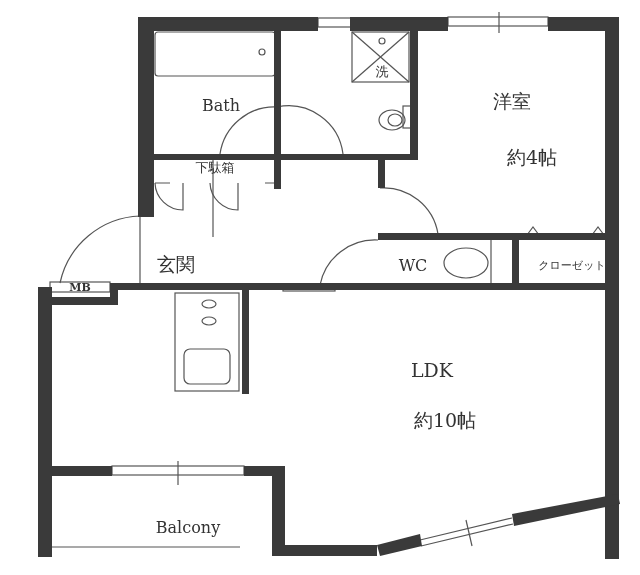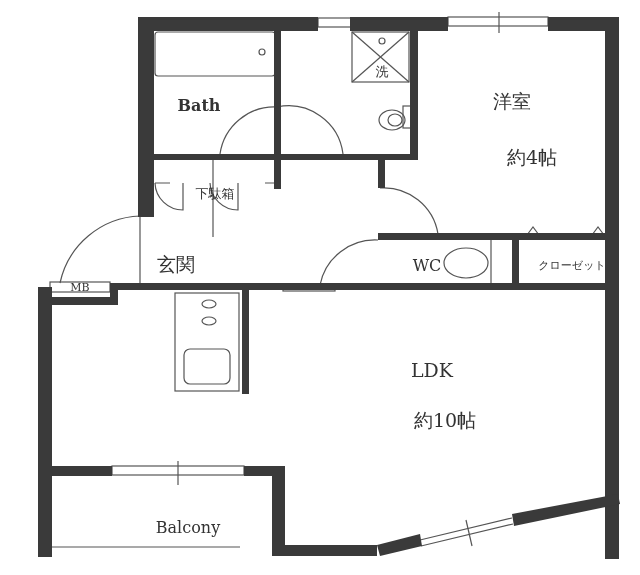--- a/index.html
+++ b/index.html
@@ -86,24 +86,24 @@
     <rect x="242" y="290" width="7" height="104"></rect>
     <rect x="52" y="466" width="60" height="10"></rect>
     <rect x="244" y="466" width="35" height="10"></rect>
     <rect x="272" y="466" width="13" height="90"></rect>
     <rect x="272" y="545" width="105" height="11"></rect>
     <polygon points="377,545 420,534 422,546 380,556"></polygon>
     <polygon points="512,514 618,494 620,504 514,526"></polygon>
   </g>
 </svg>
 
-<div class="lbl mid" style="left:199px;top:105px;font-weight:bold;">Bath</div>
+<div class="lbl mid" style="left:221px;top:105px;">Bath</div>
 <div class="lbl big" style="left:512px;top:102px;">洋室</div>
 <div class="lbl big" style="left:532px;top:158px;">約4帖</div>
-<div class="lbl small" style="left:215px;top:194px;">下駄箱</div>
+<div class="lbl small" style="left:215px;top:168px;">下駄箱</div>
 <div class="lbl big" style="left:176px;top:265px;">玄関</div>
-<div class="lbl tiny" style="left:80px;top:287px;">MB</div>
-<div class="lbl mid" style="left:427px;top:265px;">WC</div>
+<div class="lbl tiny" style="left:80px;top:287px;font-weight:bold;">MB</div>
+<div class="lbl mid" style="left:413px;top:265px;">WC</div>
 <div class="lbl tiny" style="left:572px;top:265px;">クローゼット</div>
 <div class="lbl big" style="left:432px;top:370px;">LDK</div>
 <div class="lbl big" style="left:445px;top:421px;">約10帖</div>
 <div class="lbl mid" style="left:188px;top:527px;">Balcony</div>
 <div class="lbl small" style="left:382px;top:72px;">洗</div>
 
 </body></html>

